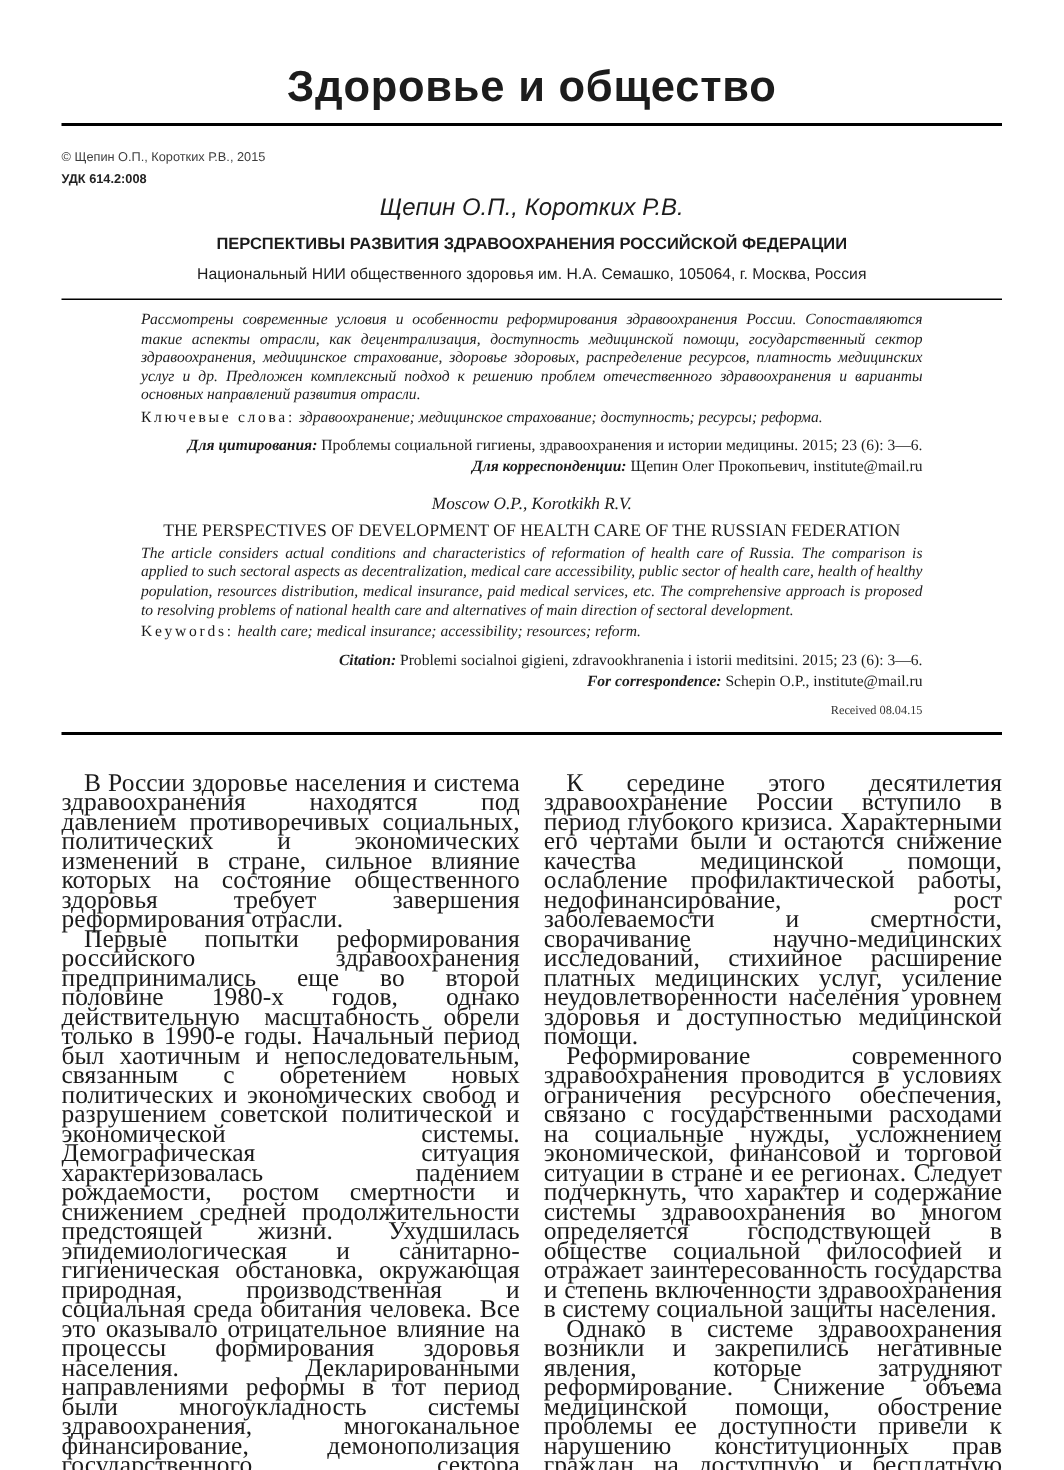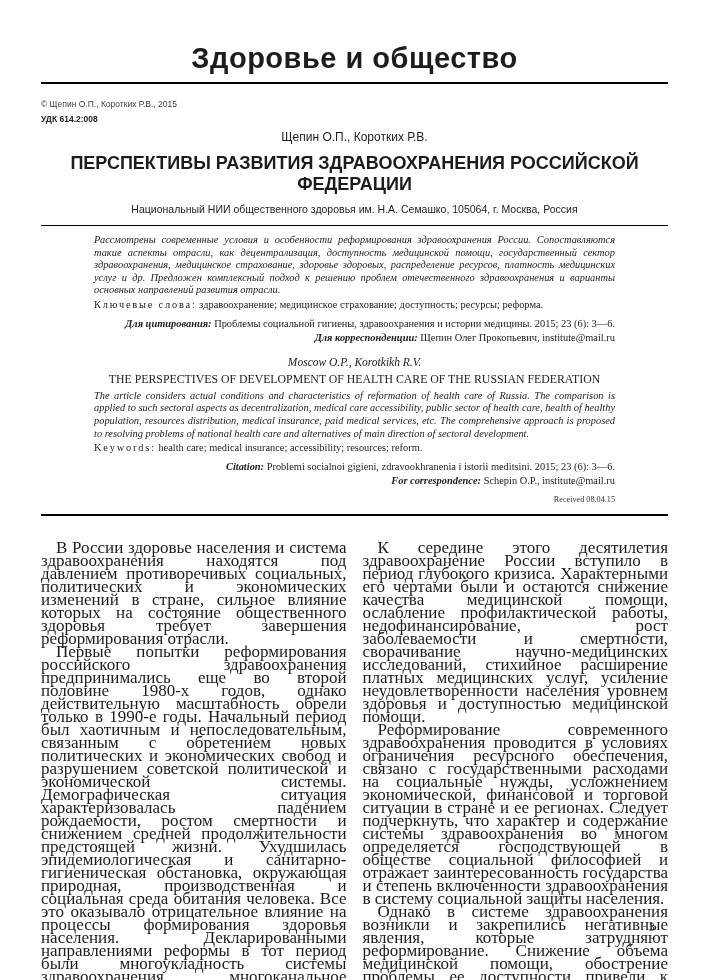--- a/index.html
+++ b/index.html
@@ -23,31 +23,31 @@
   .rule { border: none; border-top: 1px solid #000; }
   .rule-top { border-top-width: 2px; margin-top: 7px; }
   .rule-mid { margin-top: 10px; }
   .rule-body { border-top-width: 2px; margin-top: 7px; }
 
   .meta { margin-top: 15px; font-family: "Liberation Sans", sans-serif; }
   .copyright { font-size: 8.5px; color: #3d3d3d; }
   .udk { font-size: 8.5px; font-weight: bold; color: #222; margin-top: 5px; }
 
   .ru-head { text-align: center; font-family: "Liberation Sans", sans-serif; margin-top: 6px; }
-  .authors-ru { font-size: 12px; text-align: center; }
-  .title-ru { font-weight: bold; font-size: 18px; margin-top: 9px; }
+  .authors-ru { font-style: italic; font-size: 16px; text-align: center; }
+  .title-ru { font-weight: bold; font-size: 11px; margin-top: 9px; }
   .affil-ru { font-size: 10.5px; margin-top: 8px; }
 
   .abstract-block { margin: 0 53px; font-size: 10.4px; line-height: 12.6px; }
   .abstract-block.ru { margin-top: 8px; }
   .abstract-block.en { margin-top: 3px; }
   .abstract-text { font-style: italic; text-align: justify; }
   .kw-line { margin-top: 2px; }
   .kw-label { letter-spacing: 1.8px; }
-  .kw-text { }
+  .kw-text { font-style: italic; }
   .cite-line { text-align: right; margin-top: 6px; }
   .bi-label { font-weight: bold; font-style: italic; }
   .corr-line { text-align: right; margin-top: 2px; }
   .received { text-align: right; font-size: 8.2px; color: #333; margin-top: 6px; margin-right: 0; }
 
   .en-head { text-align: center; margin-top: 11px; font-size: 11.5px; }
   .authors-en { font-style: italic; }
   .title-en { margin-top: 4px; font-size: 11.8px; }
   .affil-en { margin-top: 6px; font-size: 11.2px; }
 

